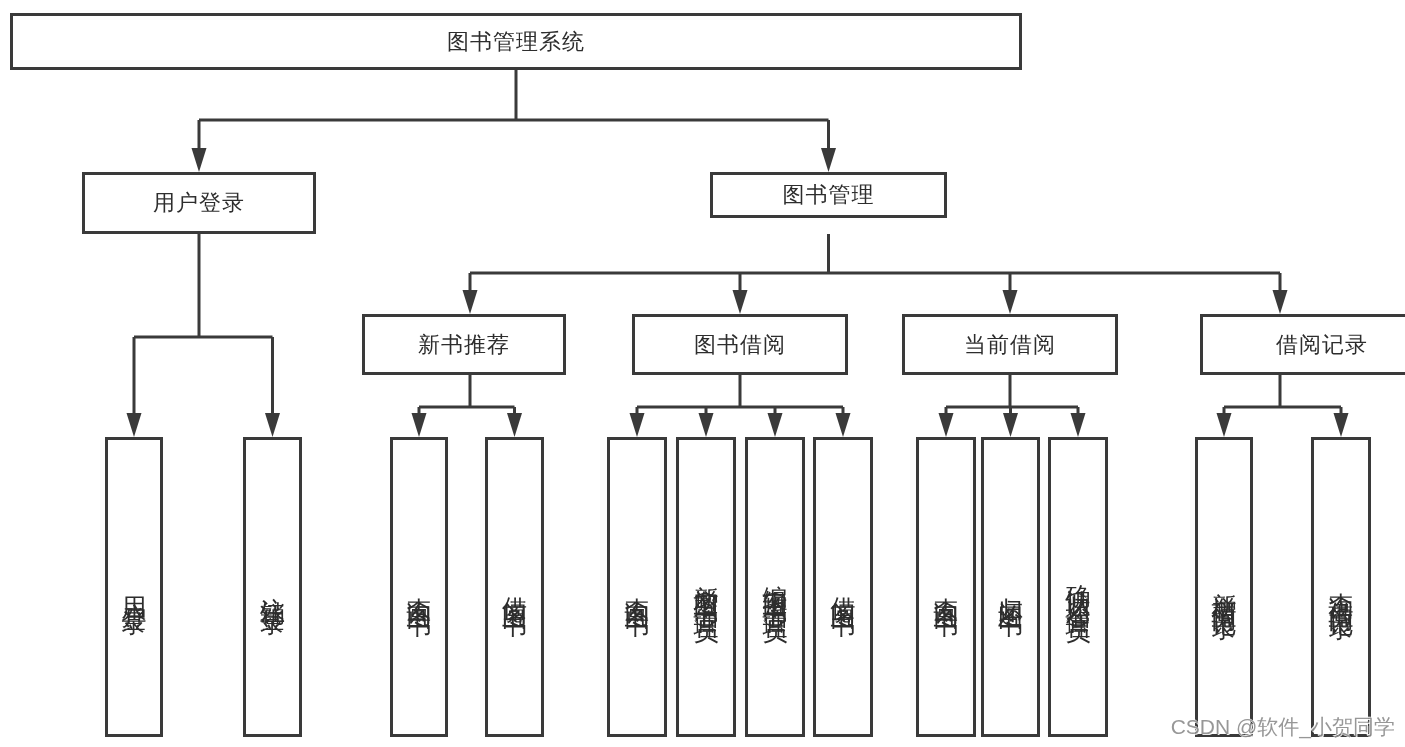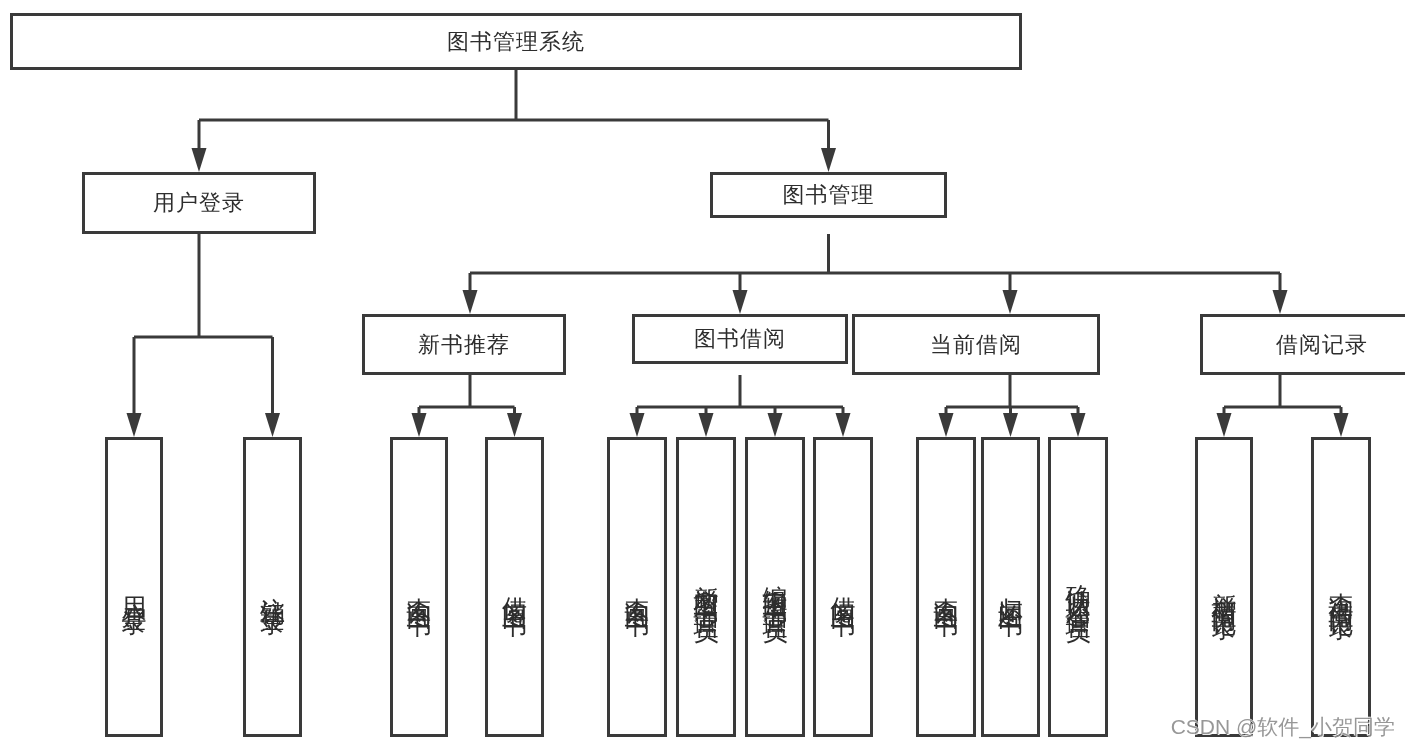--- a/index.html
+++ b/index.html
@@ -111,24 +111,24 @@
   <div class="box" style="left:82px; top:172px; width:234px; height:62px">
     <span class="h-label">用户登录</span>
   </div>
   <div class="box" style="left:710px; top:172px; width:237px; height:46px">
     <span class="h-label">图书管理</span>
   </div>
 
   <div class="box" style="left:362px; top:314px; width:204px; height:61px">
     <span class="h-label">新书推荐</span>
   </div>
-  <div class="box" style="left:632px; top:314px; width:216px; height:50px">
+  <div class="box" style="left:632px; top:314px; width:216px; height:61px">
     <span class="h-label">图书借阅</span>
   </div>
-  <div class="box" style="left:852px; top:314px; width:248px; height:61px">
+  <div class="box" style="left:902px; top:314px; width:216px; height:61px">
     <span class="h-label">当前借阅</span>
   </div>
   <div class="box" style="left:1200px; top:314px; width:244px; height:61px">
     <span class="h-label">借阅记录</span>
   </div>
 
   <div class="box v-box" style="left:105px; width:58px">
     <span class="v-label">用户登录</span>
   </div>
   <div class="box v-box" style="left:243px; width:59px">

